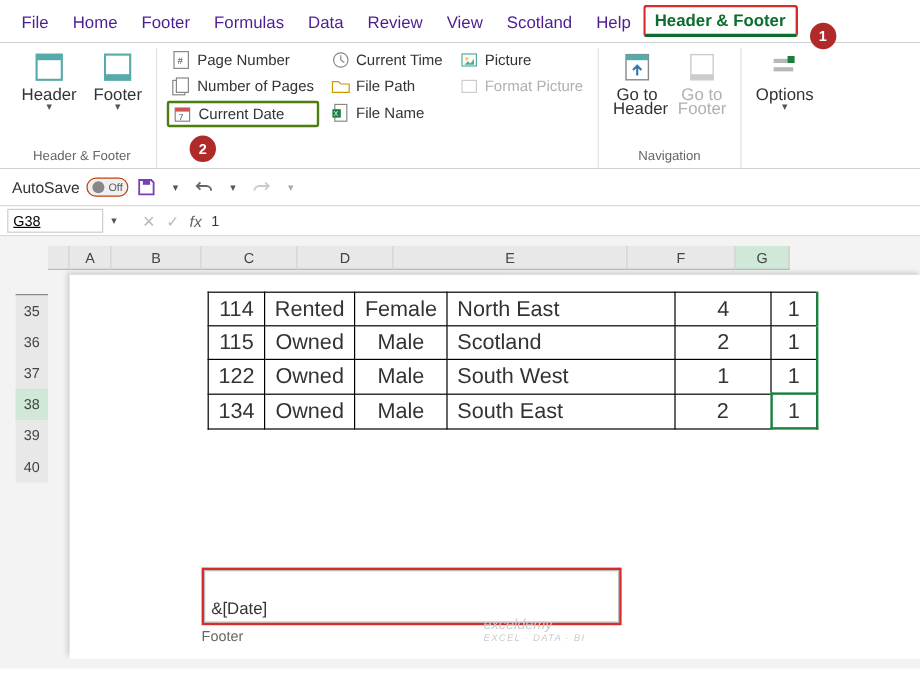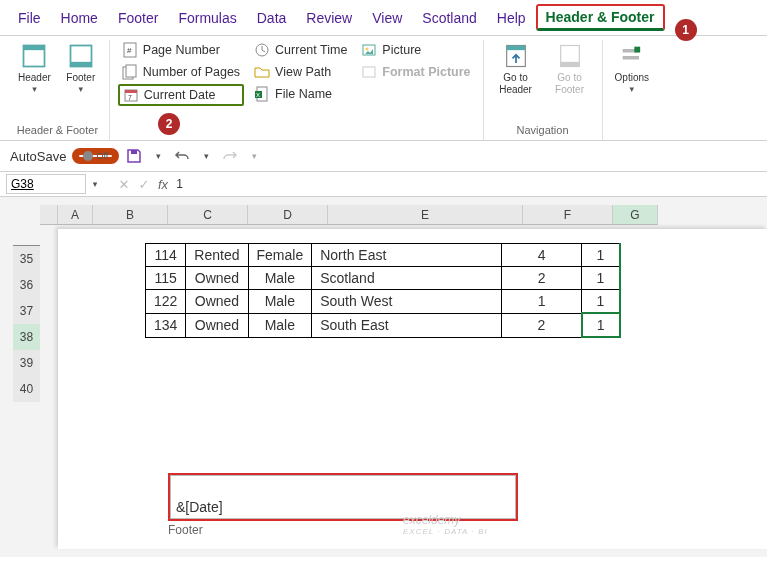--- a/index.html
+++ b/index.html
@@ -13,50 +13,50 @@
 .badge-2 { display:inline-flex; align-items:center; justify-content:center; width:22px; height:22px; border-radius:50%; background:#b02a2a; color:#fff; font-size:12px; font-weight:bold; position:absolute; left:158px; top:113px;}
 
 .ribbon-body { display:flex; border-bottom:1px solid #d0d0d0; padding:4px 6px 0; background:#fff; }
 .ribbon-group { display:flex; flex-direction:column; align-items:center; border-right:1px solid #e0e0e0; padding:0 8px; }
 .ribbon-group:last-child { border-right:none; }
 .group-content { display:flex; align-items:flex-start; gap:6px; height:82px; }
 .group-label { font-size:11px; color:#666; text-align:center; padding:2px 0 4px; }
 
 .big-btn { display:flex; flex-direction:column; align-items:center; justify-content:center; padding:2px 4px; cursor:pointer; min-width:40px; }
 .big-btn .icon { width:28px; height:28px; margin-bottom:2px; }
-.big-btn .label { font-size:10px; line-height:12px; text-align:center; }
+.big-btn .label { font-size:14px; line-height:12px; text-align:center; }
 .big-btn .chevron { font-size:9px; color:#555; }
 .big-btn.disabled { color:#b0b0b0; }
 
 .col { display:flex; flex-direction:column; gap:2px; }
 .small-btn { display:flex; align-items:center; gap:5px; padding:2px 4px; cursor:pointer; font-size:12.5px; white-space:nowrap; }
-.small-btn.disabled { color:#b0b0b0;font-weight:bold; }
+.small-btn.disabled { color:#b0b0b0; }
 .small-btn .icon { width:16px; height:16px; display:inline-flex; align-items:center; justify-content:center; }
 .small-btn.boxed { border:2px solid #4d7c0f; border-radius:2px; padding:1px 3px; }
 
 .qat { display:flex; align-items:center; gap:6px; padding:6px 10px; border-bottom:1px solid #d0d0d0; background:#fff; font-size:13px; }
-.autosave-toggle { display:inline-flex; align-items:center; border:7px solid #c2410c; border-radius:9px; padding:0 4px; height:16px; font-size:9px; color:#555; background:#f0f0f0; }
+.autosave-toggle { display:inline-flex; align-items:center; border:1px solid #c2410c; border-radius:9px; padding:0 4px; height:16px; font-size:9px; color:#555; background:#f0f0f0; }
 .autosave-toggle .knob { width:10px; height:10px; border-radius:50%; background:#888; margin-right:3px; }
 .qat-btn { width:18px; height:18px; display:inline-flex; align-items:center; justify-content:center; color:#555; cursor:pointer; }
 
 .namebox-bar { display:flex; align-items:center; border-bottom:1px solid #d0d0d0; padding:2px 6px; background:#fff; }
 .namebox { width:80px; border:1px solid #ccc; padding:2px 4px; font-size:12px; background:#fff;text-decoration:underline; }
 .fx-btn { width:20px; text-align:center; color:#888; }
 .fx-label { font-style:italic; color:#666; padding:0 4px; }
 .formula-input { flex:1; padding:2px 4px; font-size:12px; }
 
 .sheet-area { position:relative; background:#f3f3f3; height:360px; }
 .col-headers { display:flex; position:absolute; top:8px; left:40px; }
 .col-headers div { text-align:center; font-size:12px; color:#444; background:#e8e8e8; border-right:1px solid #ccc; border-bottom:1px solid #bbb; height:20px; line-height:20px; }
 .row-headers { position:absolute; top:48px; left:13px; border-top:1px solid #888; background:#e8e8e8;}
 .row-headers div { width:27px; text-align:center; font-size:12px; color:#444; padding:6px 0; }
 
 .page-area { position:absolute; top:32px; left:58px; right:0; background:#fff; box-shadow: -2px -2px 4px rgba(0,0,0,0.15); padding:14px 0 0 18px; height:320px; }
 
-table.data { border-collapse:collapse; margin-left:69px; font-size:14px; font-family: Calibri, sans-serif; }
+table.data { border-collapse:collapse; margin-left:97px; font-size:18px; font-family: Calibri, sans-serif; }
 table.data td { border:1px solid #000; padding:3px 8px; height:22px; }
 table.data td.center { text-align:center; }
 
 .footer-box { position:absolute; left:110px; top:244px; width:350px; }
 .footer-field { border:2px solid #d62c2c; padding:10px 6px 4px; background:#fff; font-size:14px; height:48px; display:flex; align-items:flex-end; box-shadow: inset 0 0 0 1px #bbb; }
 .footer-label { font-size:12px; color:#666; margin-top:2px; }
 
 .watermark { position:absolute; left:345px; top:284px; font-size:12px; color:#ccc; font-style:italic; }
 .watermark .sub { font-size:8px; letter-spacing:1px; }
 
@@ -147,21 +147,21 @@
               </svg>
             </span>
             <span>Current Time</span>
           </div>
         <div class="small-btn">
             <span class="icon">
               <svg viewBox="0 0 16 16">
                 <path d="M1 4h5l2 2h7v7H1z" fill="none" stroke="#c90"></path>
               </svg>
             </span>
-            <span>View Path</span>
+            <span>File Path</span>
           </div>
         <div class="small-btn">
             <span class="icon">
               <svg viewBox="0 0 16 16">
                 <rect x="3" y="1" width="10" height="14" fill="none" stroke="#888"></rect>
                 <rect x="1" y="5" width="7" height="7" fill="#1a7e3c"></rect>
                 <text x="2" y="11" font-size="6" fill="#fff">X</text>
               </svg>
             </span>
             <span>File Name</span>

